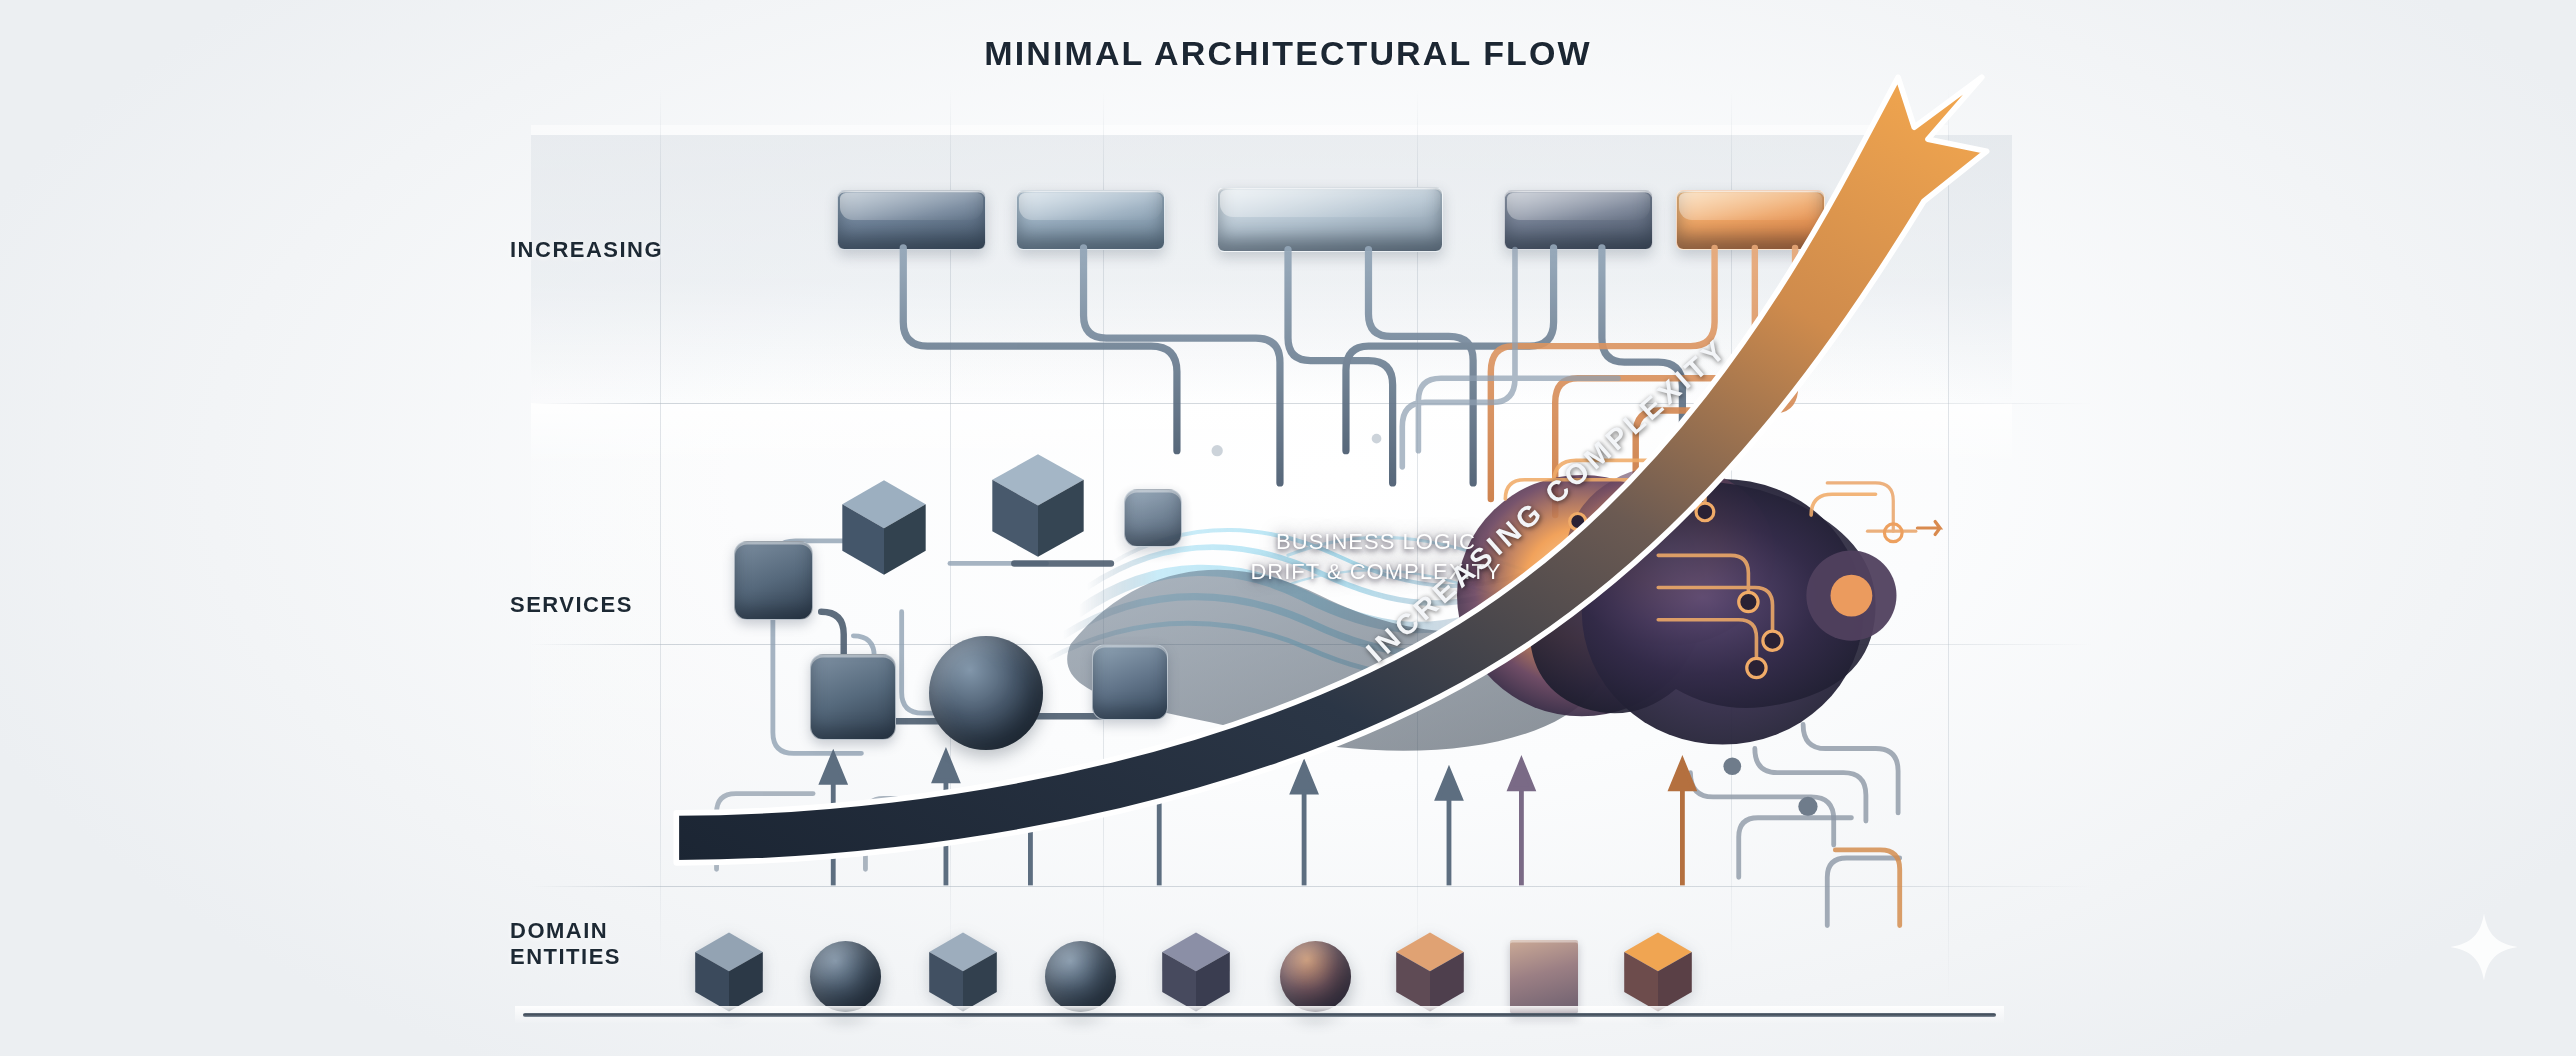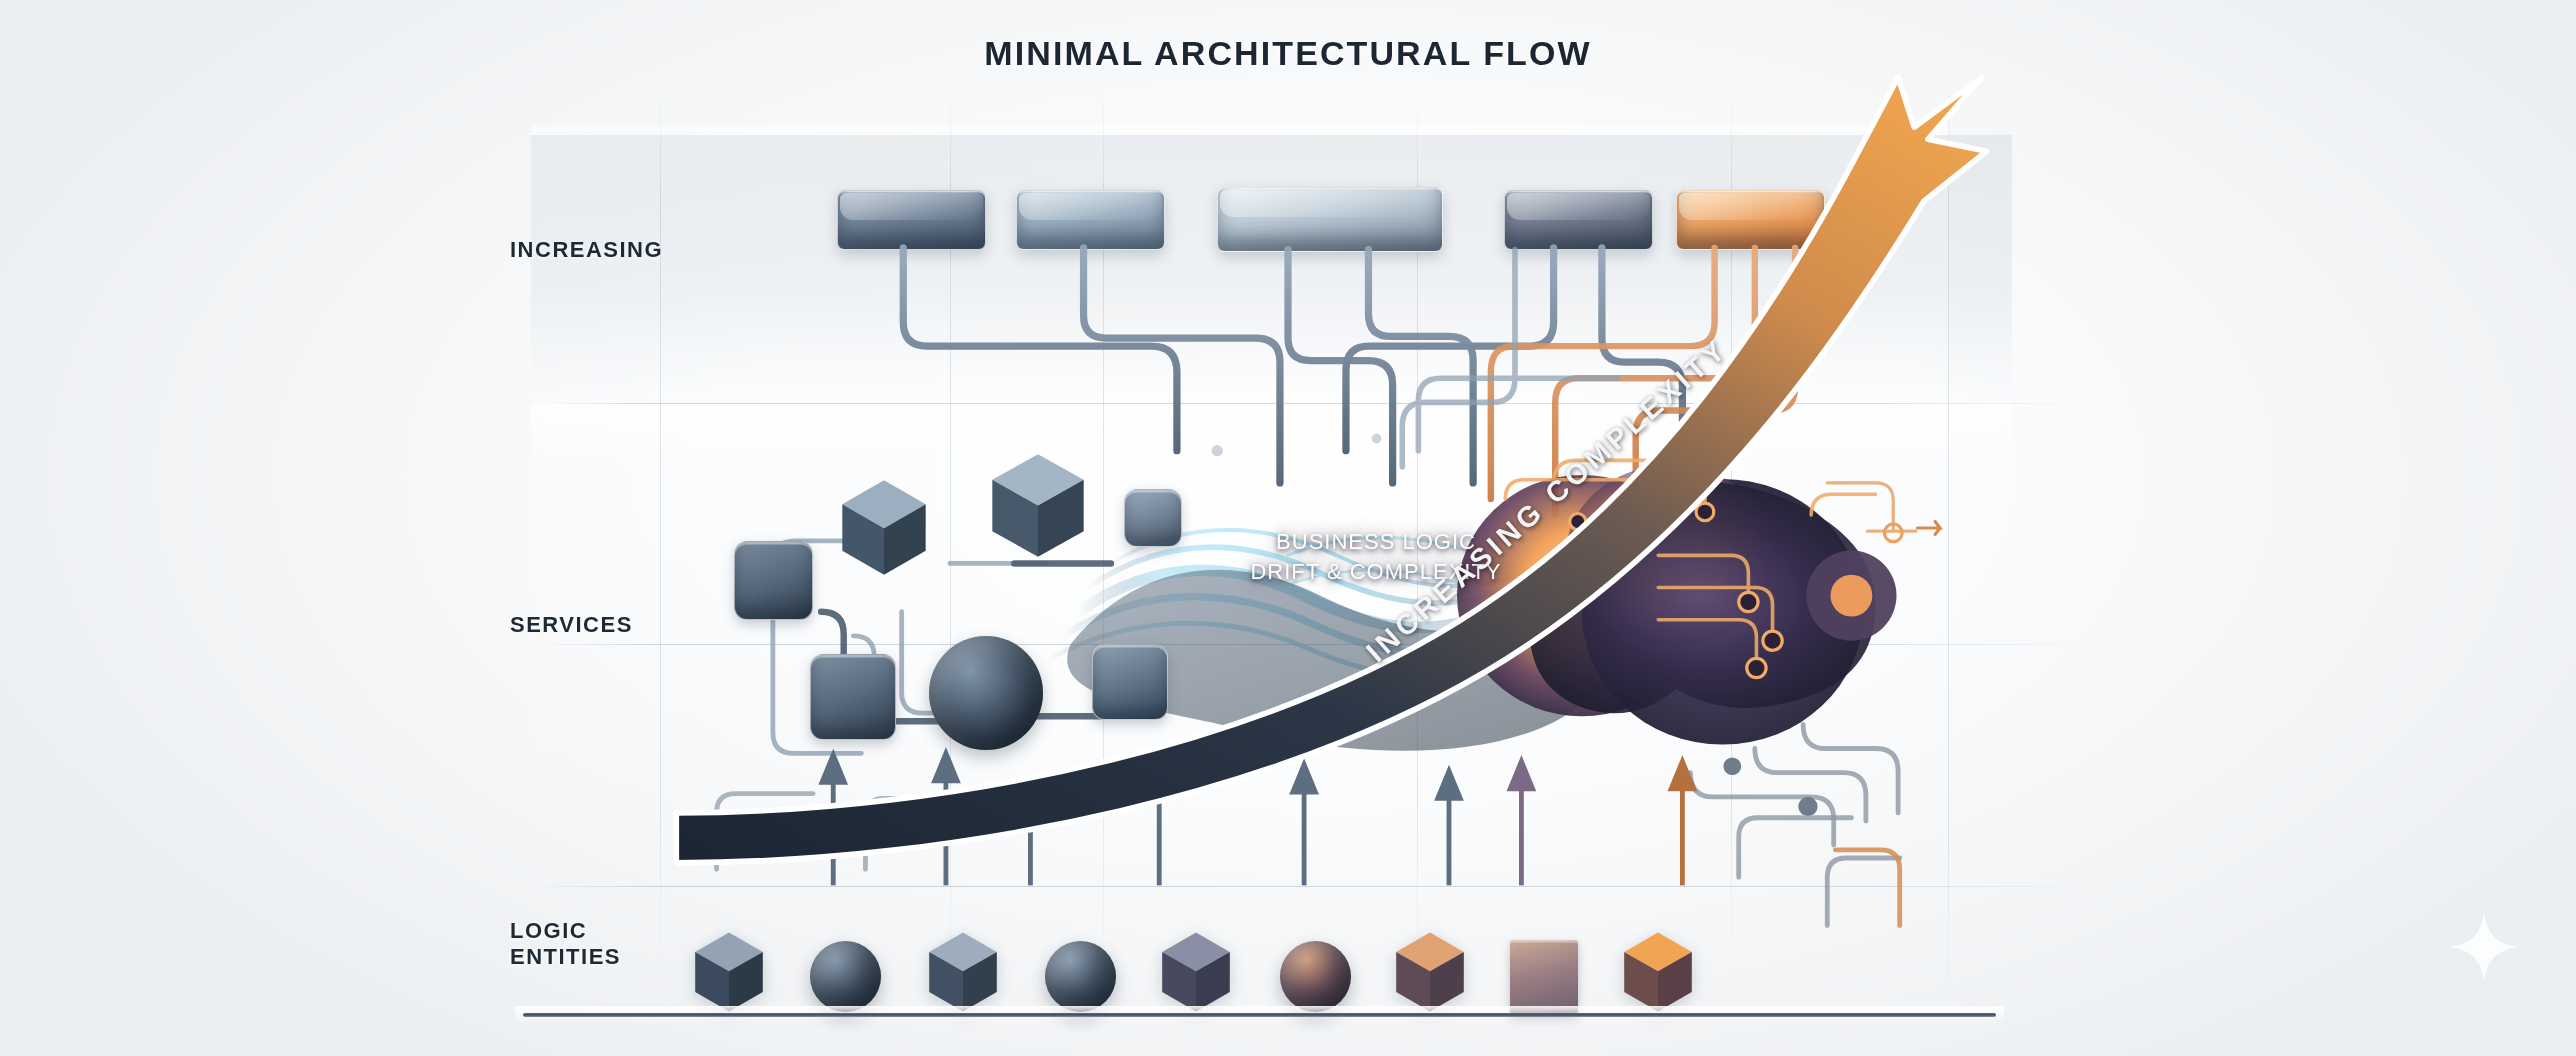--- a/index.html
+++ b/index.html
@@ -81,21 +81,21 @@
     position:absolute;
     font-size:22px;
     font-weight:700;
     letter-spacing:1.5px;
     color:#1d2934;
     text-shadow:0 0.8px 4.8px rgba(255,255,255,.95);
     line-height:1.18;
     white-space:pre-line;
   }
   #label-controllers{ left:510px; top:237px; }
-  #label-services  { left:510px; top:592px;margin-top:20px; }
+  #label-services  { left:510px; top:592px; }
   #label-entities  { left:510px; top:918px; }
 
   
   .ctrl{
     position:absolute;
     top:190px;
     height:58px;
     border-radius:7.2px;
     box-shadow:0 5.6px 13px rgba(70,85,100,.24), inset 0 -13px 17.7px rgba(20,30,42,.42), inset 0 1.6px 0 rgba(255,255,255,.75);
     border:0.8px solid rgba(255,255,255,.65);
@@ -175,21 +175,21 @@
   <div class="vline" style="left:950px; top:89px; height:877px;"></div>
   <div class="vline" style="left:1103px; top:89px; height:877px;"></div>
   <div class="vline" style="left:1417px; top:89px; height:877px;"></div>
   <div class="vline" style="left:1731px; top:89px; height:877px;"></div>
   <div class="vline" style="left:1948px; top:89px; height:910px;"></div>
 
   <div class="title">MINIMAL ARCHITECTURAL FLOW</div>
 
   <div class="rowlabel" id="label-controllers">INCREASING</div>
   <div class="rowlabel" id="label-services">SERVICES</div>
-  <div class="rowlabel" id="label-entities">LOGIC
+  <div class="rowlabel" id="label-entities">DOMAIN
 ENTITIES</div>
 
   <div class="ctrl" style="left:837px; width:147px; background:linear-gradient(170deg,#8da1b4 0%,#6d8096 46%,#46576a 100%);">
     <div class="gloss"></div>
     </div>
   <div class="ctrl" style="left:1016px; width:147px; background:linear-gradient(170deg,#bdd0de 0%,#96abbd 46%,#6f8699 100%);">
     <div class="gloss"></div>
     </div>
   <div class="ctrl" style="left:1217px; width:224px; height:63px; top:187px; background:linear-gradient(170deg,#dfe8ee 0%,#b3c3d0 48%,#7d8e9e 100%);">
     <div class="gloss"></div>

